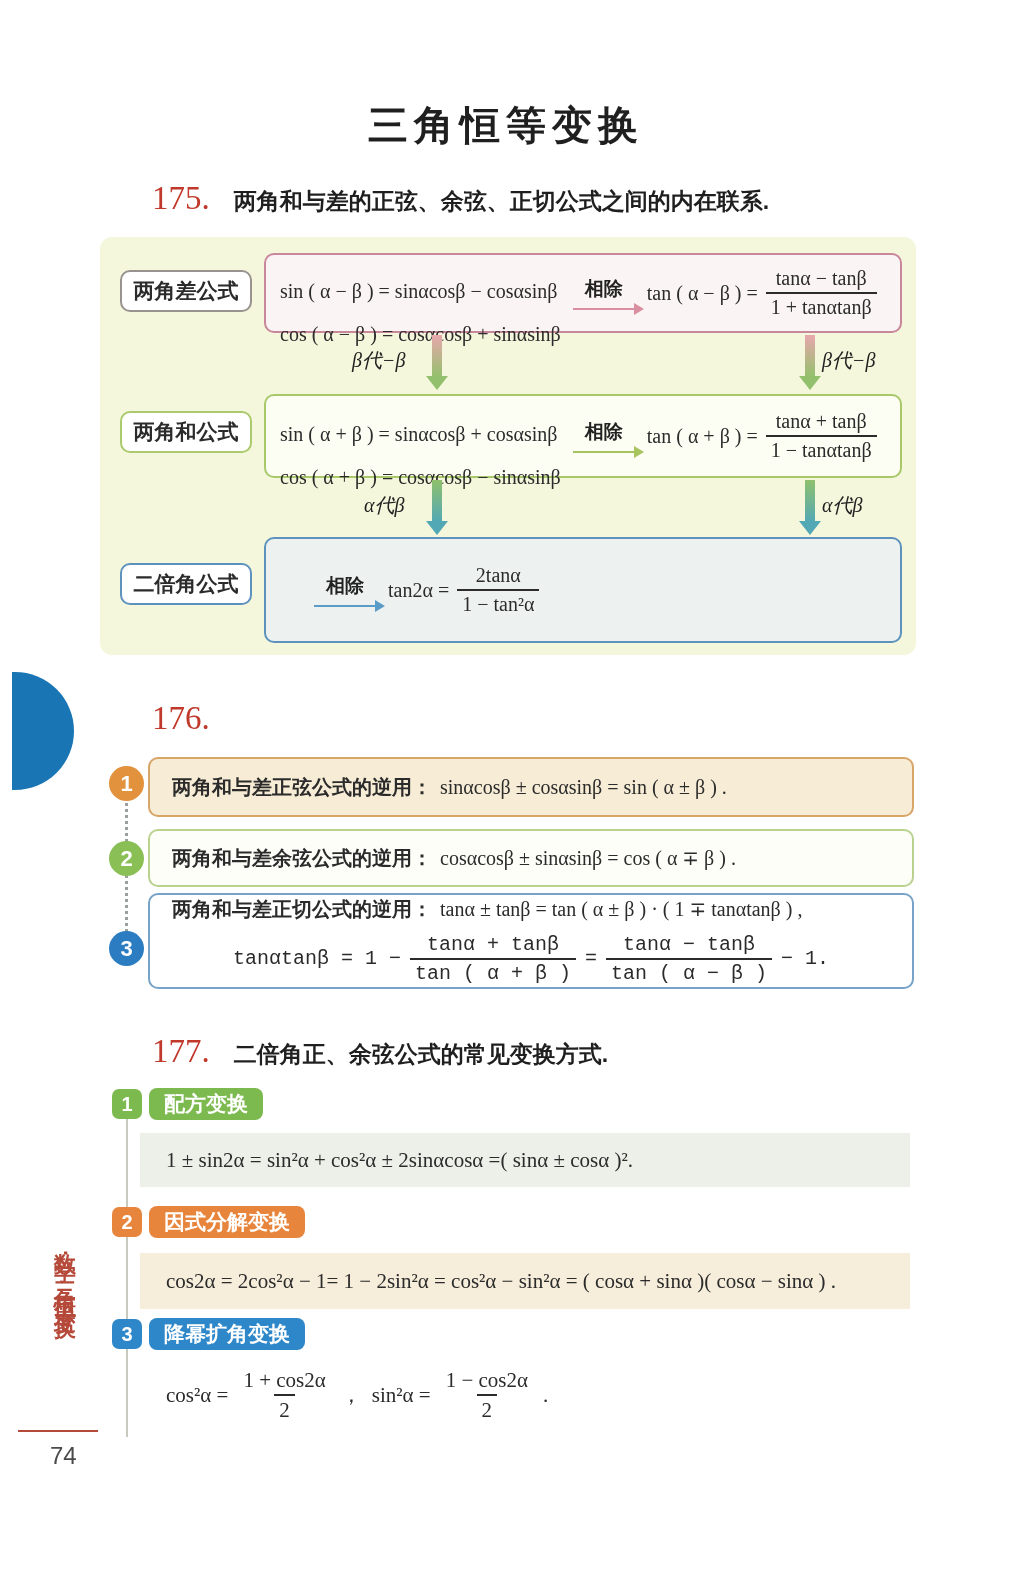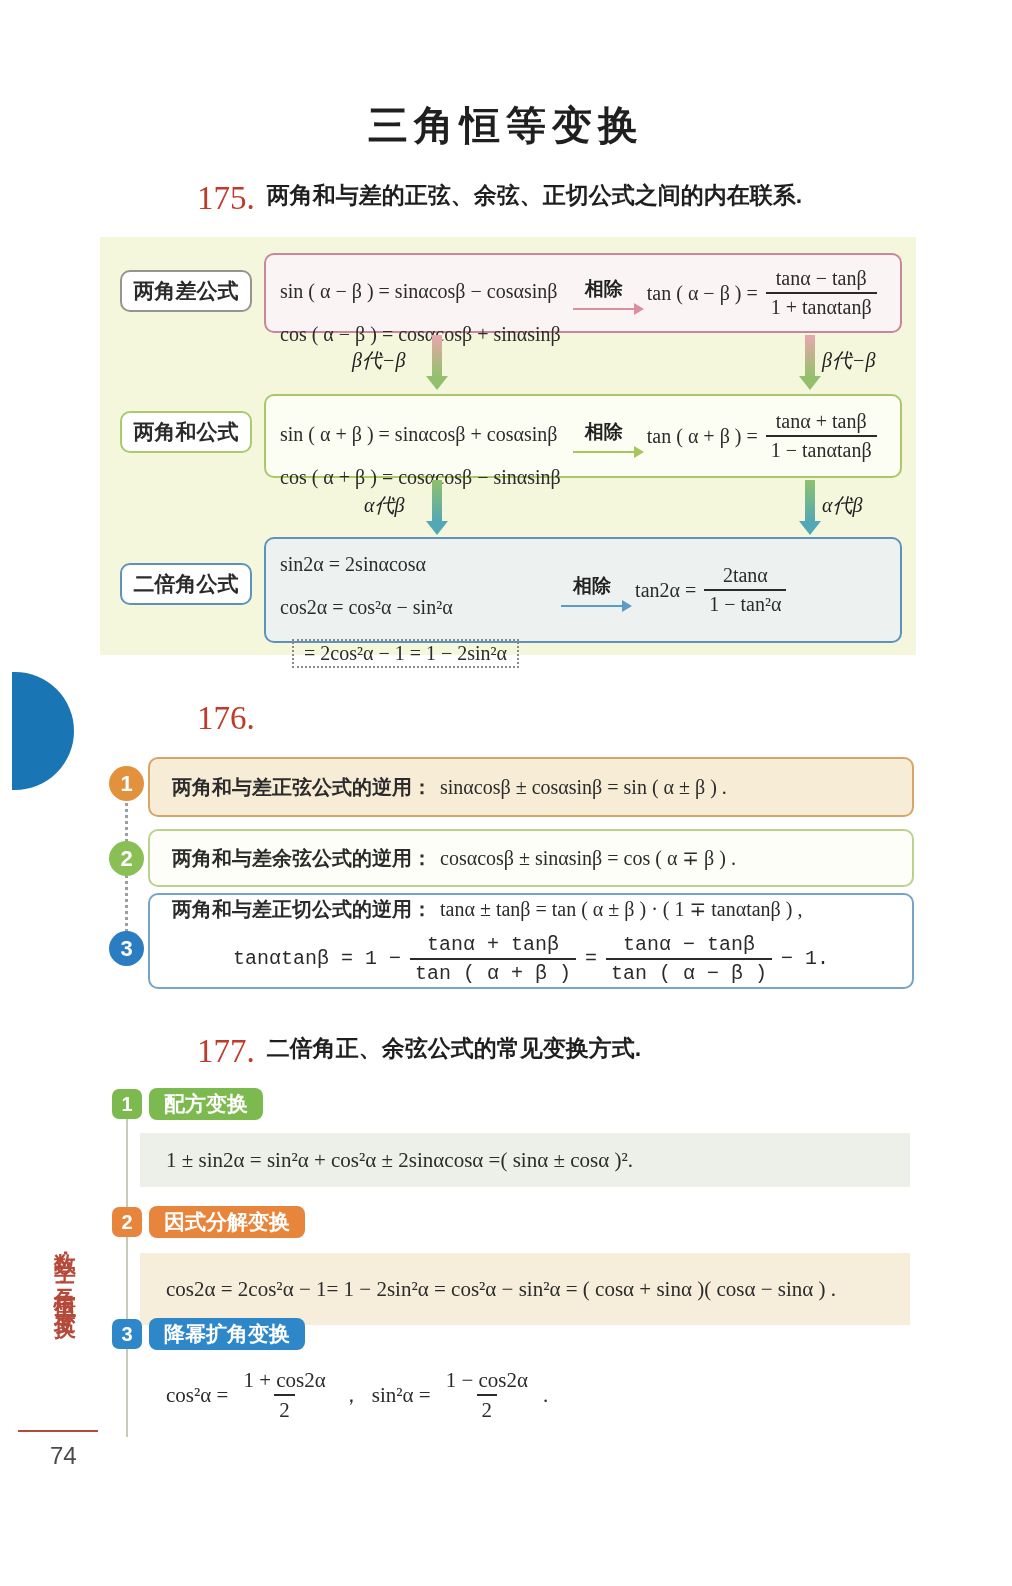--- a/index.html
+++ b/index.html
@@ -4,35 +4,35 @@
 <style>
   html,body{margin:0;padding:0;}
   body{
     width:1012px;height:1586px;position:relative;background:#ffffff;
     font-family:"Liberation Sans",sans-serif;color:#2b2b2b;overflow:hidden;
   }
 
   
   .page-title{position:absolute;top:98px;left:0;width:100%;text-align:center;
     font-size:40px;font-weight:bold;letter-spacing:6px;color:#1f1f1f;}
-  .sec-head{position:absolute;display:flex;align-items:flex-start;gap:12px;margin-left:45px;}
+  .sec-head{position:absolute;display:flex;align-items:flex-end;gap:24px;}
   .sec-num{font-family:"Liberation Serif",serif;color:#c0392b;font-size:33px;}
   .sec-title{font-size:23px;font-weight:bold;color:#1f1f1f;}
 
   .half-disc{position:absolute;left:12px;top:672px;width:62px;height:118px;
     background:#1a75b5;border-radius:0 60px 60px 0;}
 
   .sidebar-text{position:absolute;left:50px;top:1236px;writing-mode:vertical-rl;
     font-size:22px;letter-spacing:7px;color:#b5493a;font-weight:bold;}
   .sidebar-rule{position:absolute;left:18px;top:1430px;width:80px;height:2px;background:#b5493a;}
   .page-num{position:absolute;left:50px;top:1442px;font-size:24px;color:#4a4a4a;}
 
   
   .panel175{position:absolute;left:100px;top:237px;width:816px;height:418px;
-    background:#f5f7dc;border-radius:0;}
+    background:#f5f7dc;border-radius:12px;}
   .flabel{position:absolute;left:20px;width:132px;height:42px;background:#ffffff;
     border-radius:10px;display:flex;align-items:center;justify-content:center;
     font-weight:bold;font-size:21px;border:2px solid #91918a;box-sizing:border-box;}
   .flabel.l1{top:33px;border-color:#98938e;}
   .flabel.l2{top:174px;border-color:#abc96d;}
   .flabel.l3{top:326px;border-color:#5d92bd;}
 
   .fbox{position:absolute;left:164px;width:638px;border-radius:10px;border:2px solid;
     display:flex;align-items:center;padding:6px 14px;box-sizing:border-box;gap:8px;}
   .fbox.diff{top:16px;height:80px;border-color:#c9879b;background:#fbf4f4;}
@@ -105,21 +105,21 @@
     font-weight:bold;font-size:21px;display:flex;align-items:center;padding:0 15px;z-index:2;}
   .t1{top:1088px;background:#7cb94e;}
   .t2{top:1206px;background:#e7853c;}
   .t3{top:1318px;background:#2e87c8;}
   .vline177{position:absolute;left:126px;top:1119px;width:2px;height:318px;background:#c9cabe;}
 
   .strip{position:absolute;left:140px;width:770px;display:flex;align-items:center;
     padding:0 26px;box-sizing:border-box;font-size:21px;white-space:nowrap;
     font-family:"Liberation Serif","DejaVu Serif",serif;}
   .strip.s1{top:1133px;height:54px;background:#edf0e8;}
-  .strip.s2{top:1253px;height:72px;background:#f6edda;}
+  .strip.s2{top:1253px;height:56px;background:#f6edda;}
   .strip.s3{top:1352px;height:86px;background:transparent;gap:10px;}
 </style>
 </head>
 <body>
 
 <div class="page-title">三角恒等变换</div>
 
 <div class="sec-head" style="left:152px;top:180px;">
   <span class="sec-num">175.</span>
   <span class="sec-title">两角和与差的正弦、余弦、正切公式之间的内在联系.</span>
@@ -170,25 +170,20 @@
     </div>
   </div>
 
   <div class="varrow v-row2 xl"></div>
   <div class="varrow v-row2 xr"></div>
   <span class="arrow-note" style="left:264px;top:255px;">α代β</span>
   <span class="arrow-note" style="left:722px;top:255px;">α代β</span>
 
   <div class="flabel l3">二倍角公式</div>
   <div class="fbox double">
-    <div class="flines">
-      <span>sin2α = 2sinαcosα</span>
-      <span>cos2α = cos²α − sin²α</span>
-      <span class="dotted">= 2cos²α − 1 = 1 − 2sin²α</span>
-    </div>
     <div class="divide-group" style="margin-left:34px;">
       <span class="divide-label">相除</span>
       <div class="divide-arrow da-blue"></div>
     </div>
     <div class="tan-group">
       <span>tan2α =</span>
       <span class="frac">
         <span class="num">2tanα</span>
         <span class="den">1 − tan²α</span>
       </span>

